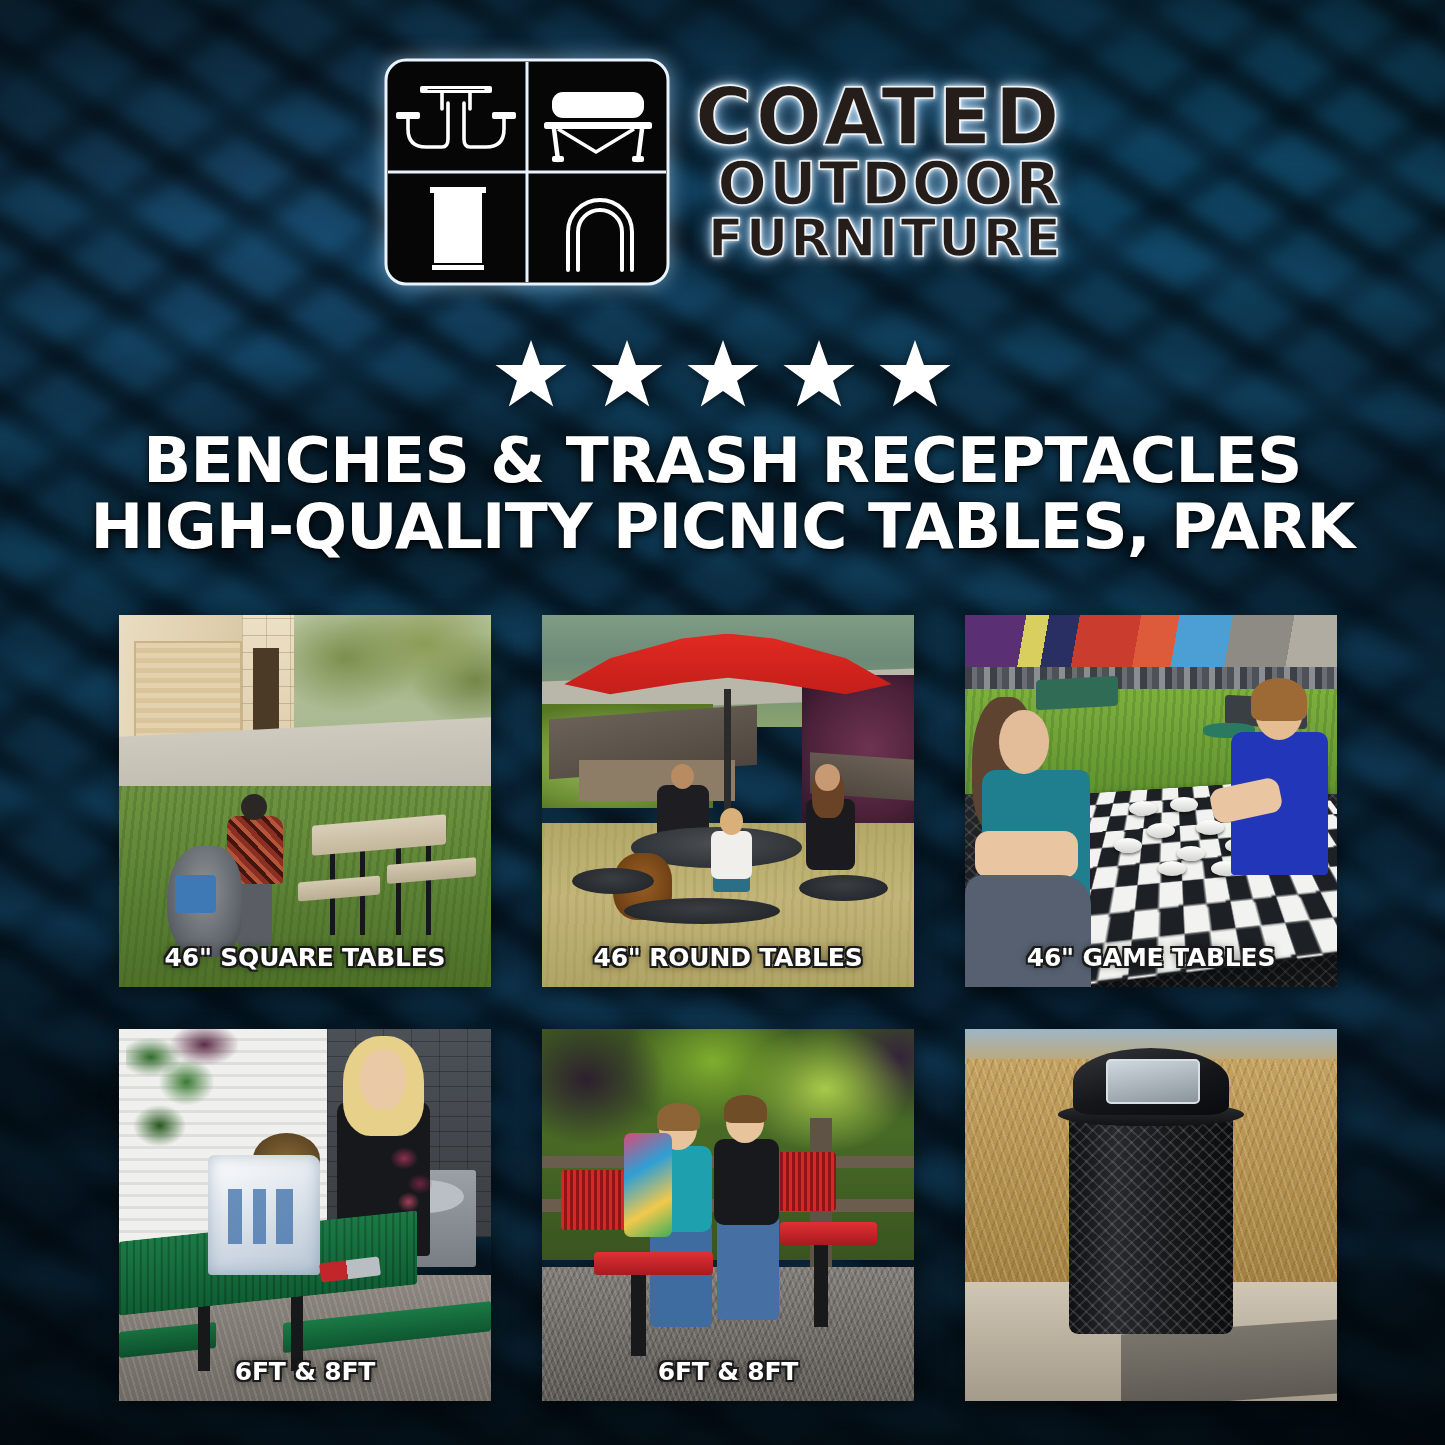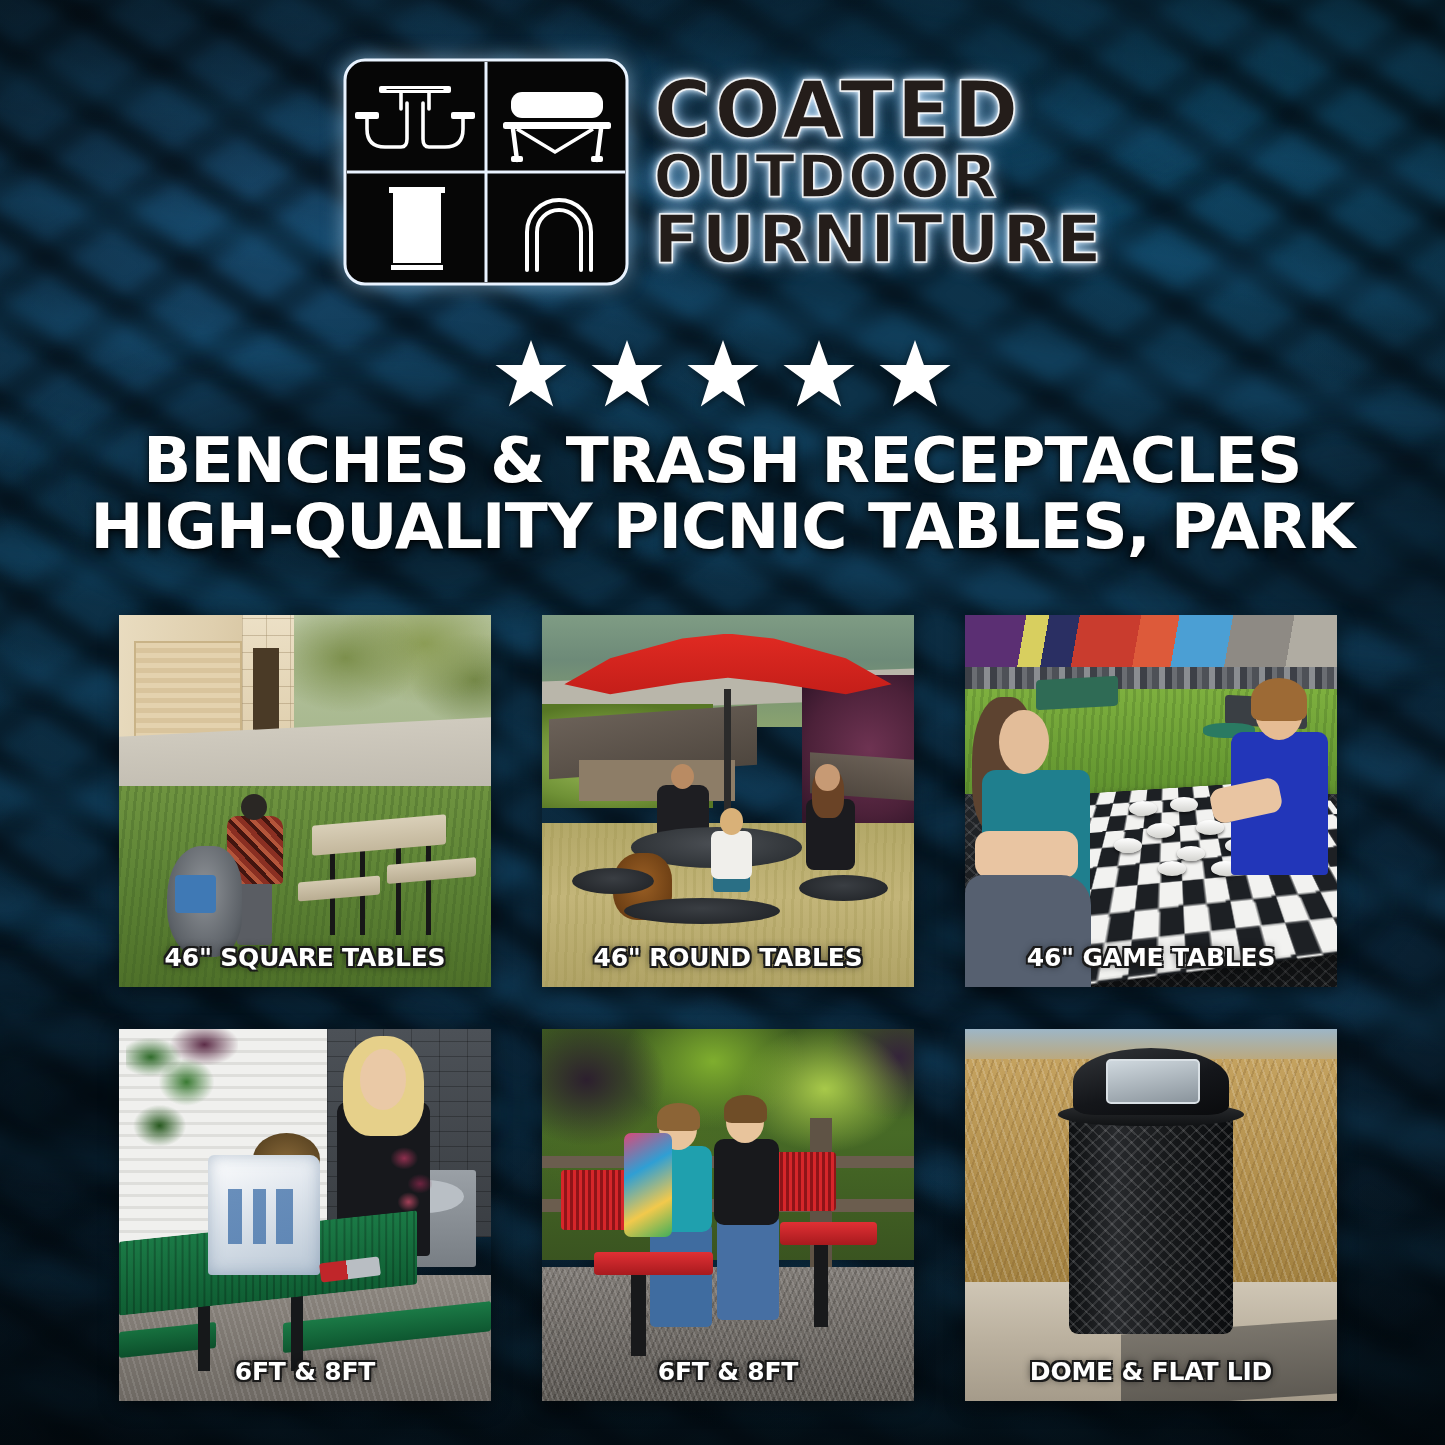--- a/index.html
+++ b/index.html
@@ -67,20 +67,21 @@
     background:
       radial-gradient(ellipse 1250px 1150px at 50% 48%, rgba(0,0,0,0) 52%, rgba(0,0,0,.55) 100%),
       linear-gradient(to bottom, rgba(0,0,0,.28) 0%, rgba(0,0,0,0) 14%, rgba(0,0,0,0) 80%, rgba(2,10,16,.70) 100%);
   }
 
   
   .header{
     position:absolute;left:0;right:0;top:56px;
     display:flex;align-items:center;justify-content:center;
     gap:23px;
+    text-align:right;
   }
   .logo-mark{
     width:290px;height:232px;flex:none;position:relative;
     filter:drop-shadow(0 0 10px rgba(190,225,255,.55));
   }
   .logo-mark svg{display:block;width:100%;height:100%;}
 
   .logo-words{display:flex;flex-direction:column;gap:2px;}
   .logo-line{
     font-family:"DejaVu Sans", sans-serif;
@@ -92,21 +93,21 @@
     text-shadow:
        0 0 2px #ffffff,
        0 0 5px #eaf4ff,
        0 0 11px rgba(200,230,255,.95),
        0 0 20px rgba(150,200,245,.75),
        1px 1px 0 #3a2f2a;
     -webkit-text-stroke:1.5px rgba(250,253,255,.92);
   }
   .logo-line.l1{font-size:78px;}
   .logo-line.l2{font-size:58px;}
-  .logo-line.l3{font-size:66px;}
+  .logo-line.l3{font-size:52px;}
 
   
   .stars{
     position:absolute;left:0;right:0;top:338px;
     display:flex;justify-content:center;align-items:center;gap:22px;
   }
   .star{
     width:74px;height:72px;display:block;
     filter:drop-shadow(0 2px 4px rgba(0,0,0,.55));
   }
@@ -675,18 +676,17 @@
         <div class="c6-grass"></div>
           <div class="c6-sky"></div>
         <div class="c6-walk"></div>
           <div class="c6-walk2"></div>
         <div class="c6-can"></div>
           <div class="c6-rim"></div>
           <div class="c6-dome"></div>
           <div class="c6-slot"></div>
       </div>
       <div class="cap">
-        <span>DOME &amp; FLAT LID</span>
       </div>
     </div>
 
   </div>
 </div>
 
 </body></html>

